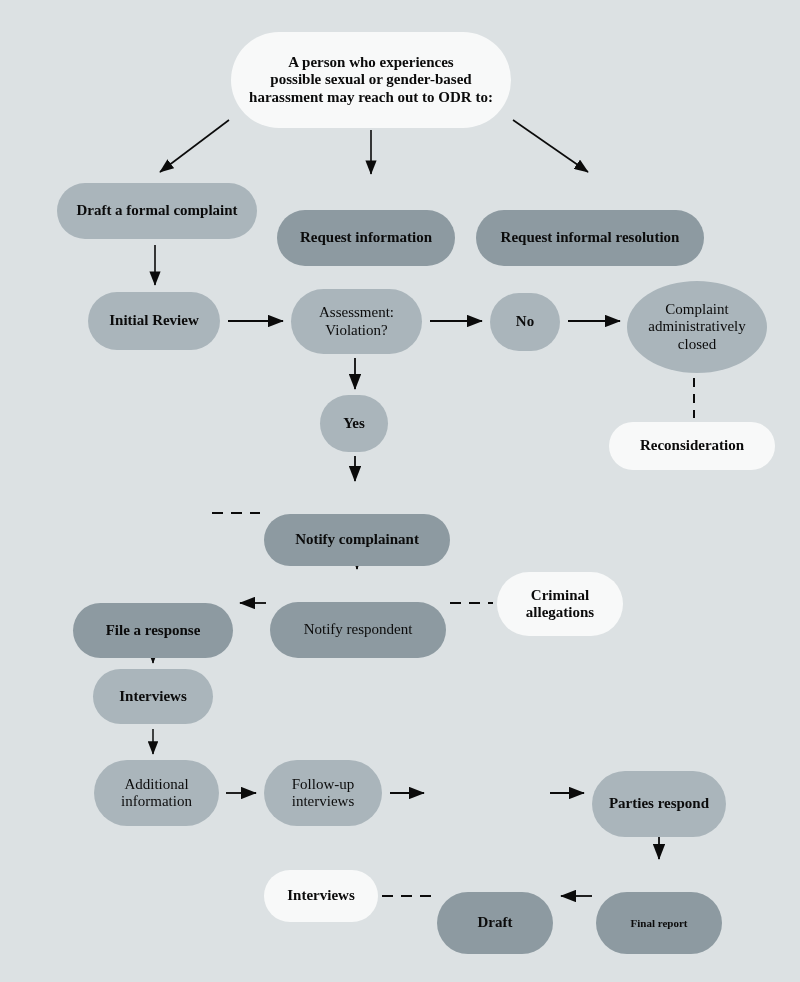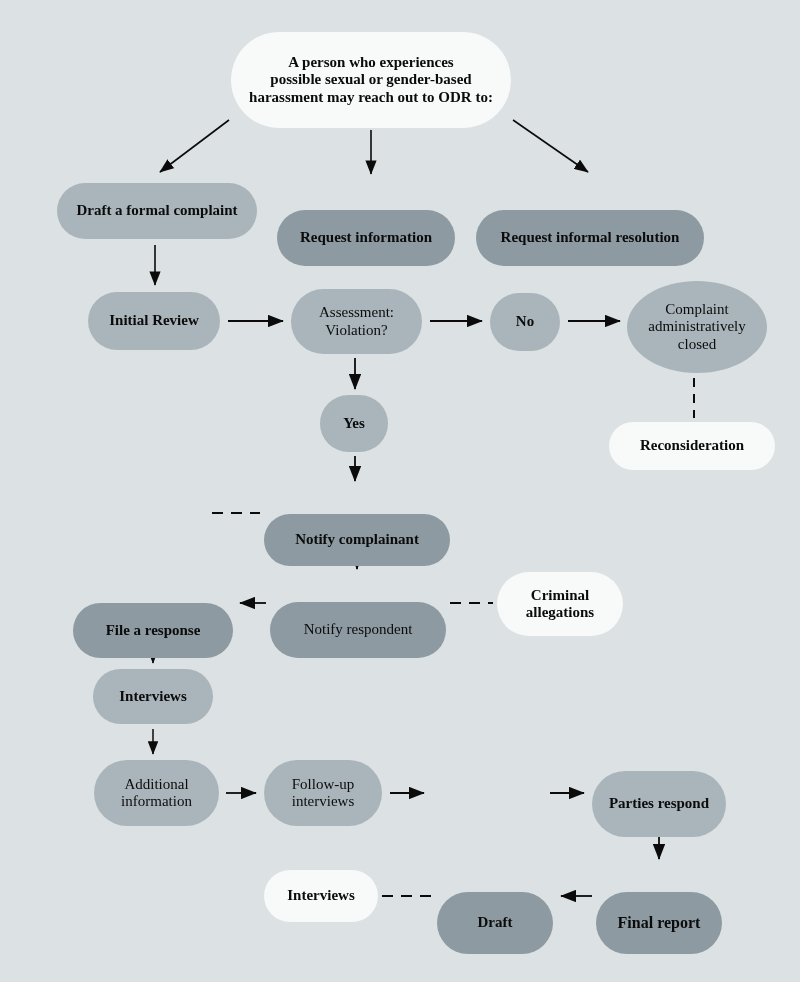--- a/index.html
+++ b/index.html
@@ -127,15 +127,15 @@
   <div class="node shape-stadium fill-light" style="left:93px;top:669px;width:120px;height:55px;font-size:15px;">Interviews</div>
 
   <div class="node shape-round fill-light" style="left:94px;top:760px;width:125px;height:66px;font-size:15px;">Additional
 information</div>
   <div class="node shape-round fill-light" style="left:264px;top:760px;width:118px;height:66px;font-size:15px;">Follow-up
 interviews</div>
   <div class="node shape-stadium fill-light" style="left:592px;top:760px;width:134px;height:66px;font-size:15px;margin-top:11px;">Parties respond</div>
 
   <div class="node shape-stadium fill-white" style="left:264px;top:870px;width:114px;height:52px;font-size:15px;">Interviews</div>
   <div class="node shape-stadium fill-dark" style="left:437px;top:865px;width:116px;height:62px;font-size:15px;">Draft</div>
-  <div class="node shape-stadium fill-dark" style="left:596px;top:865px;width:126px;height:62px;font-size:16px;">Final report</div>
+  <div class="node shape-stadium fill-dark" style="left:596px;top:865px;width:126px;height:62px;font-size:11px;">Final report</div>
 
 </div>
 
 </body></html>

